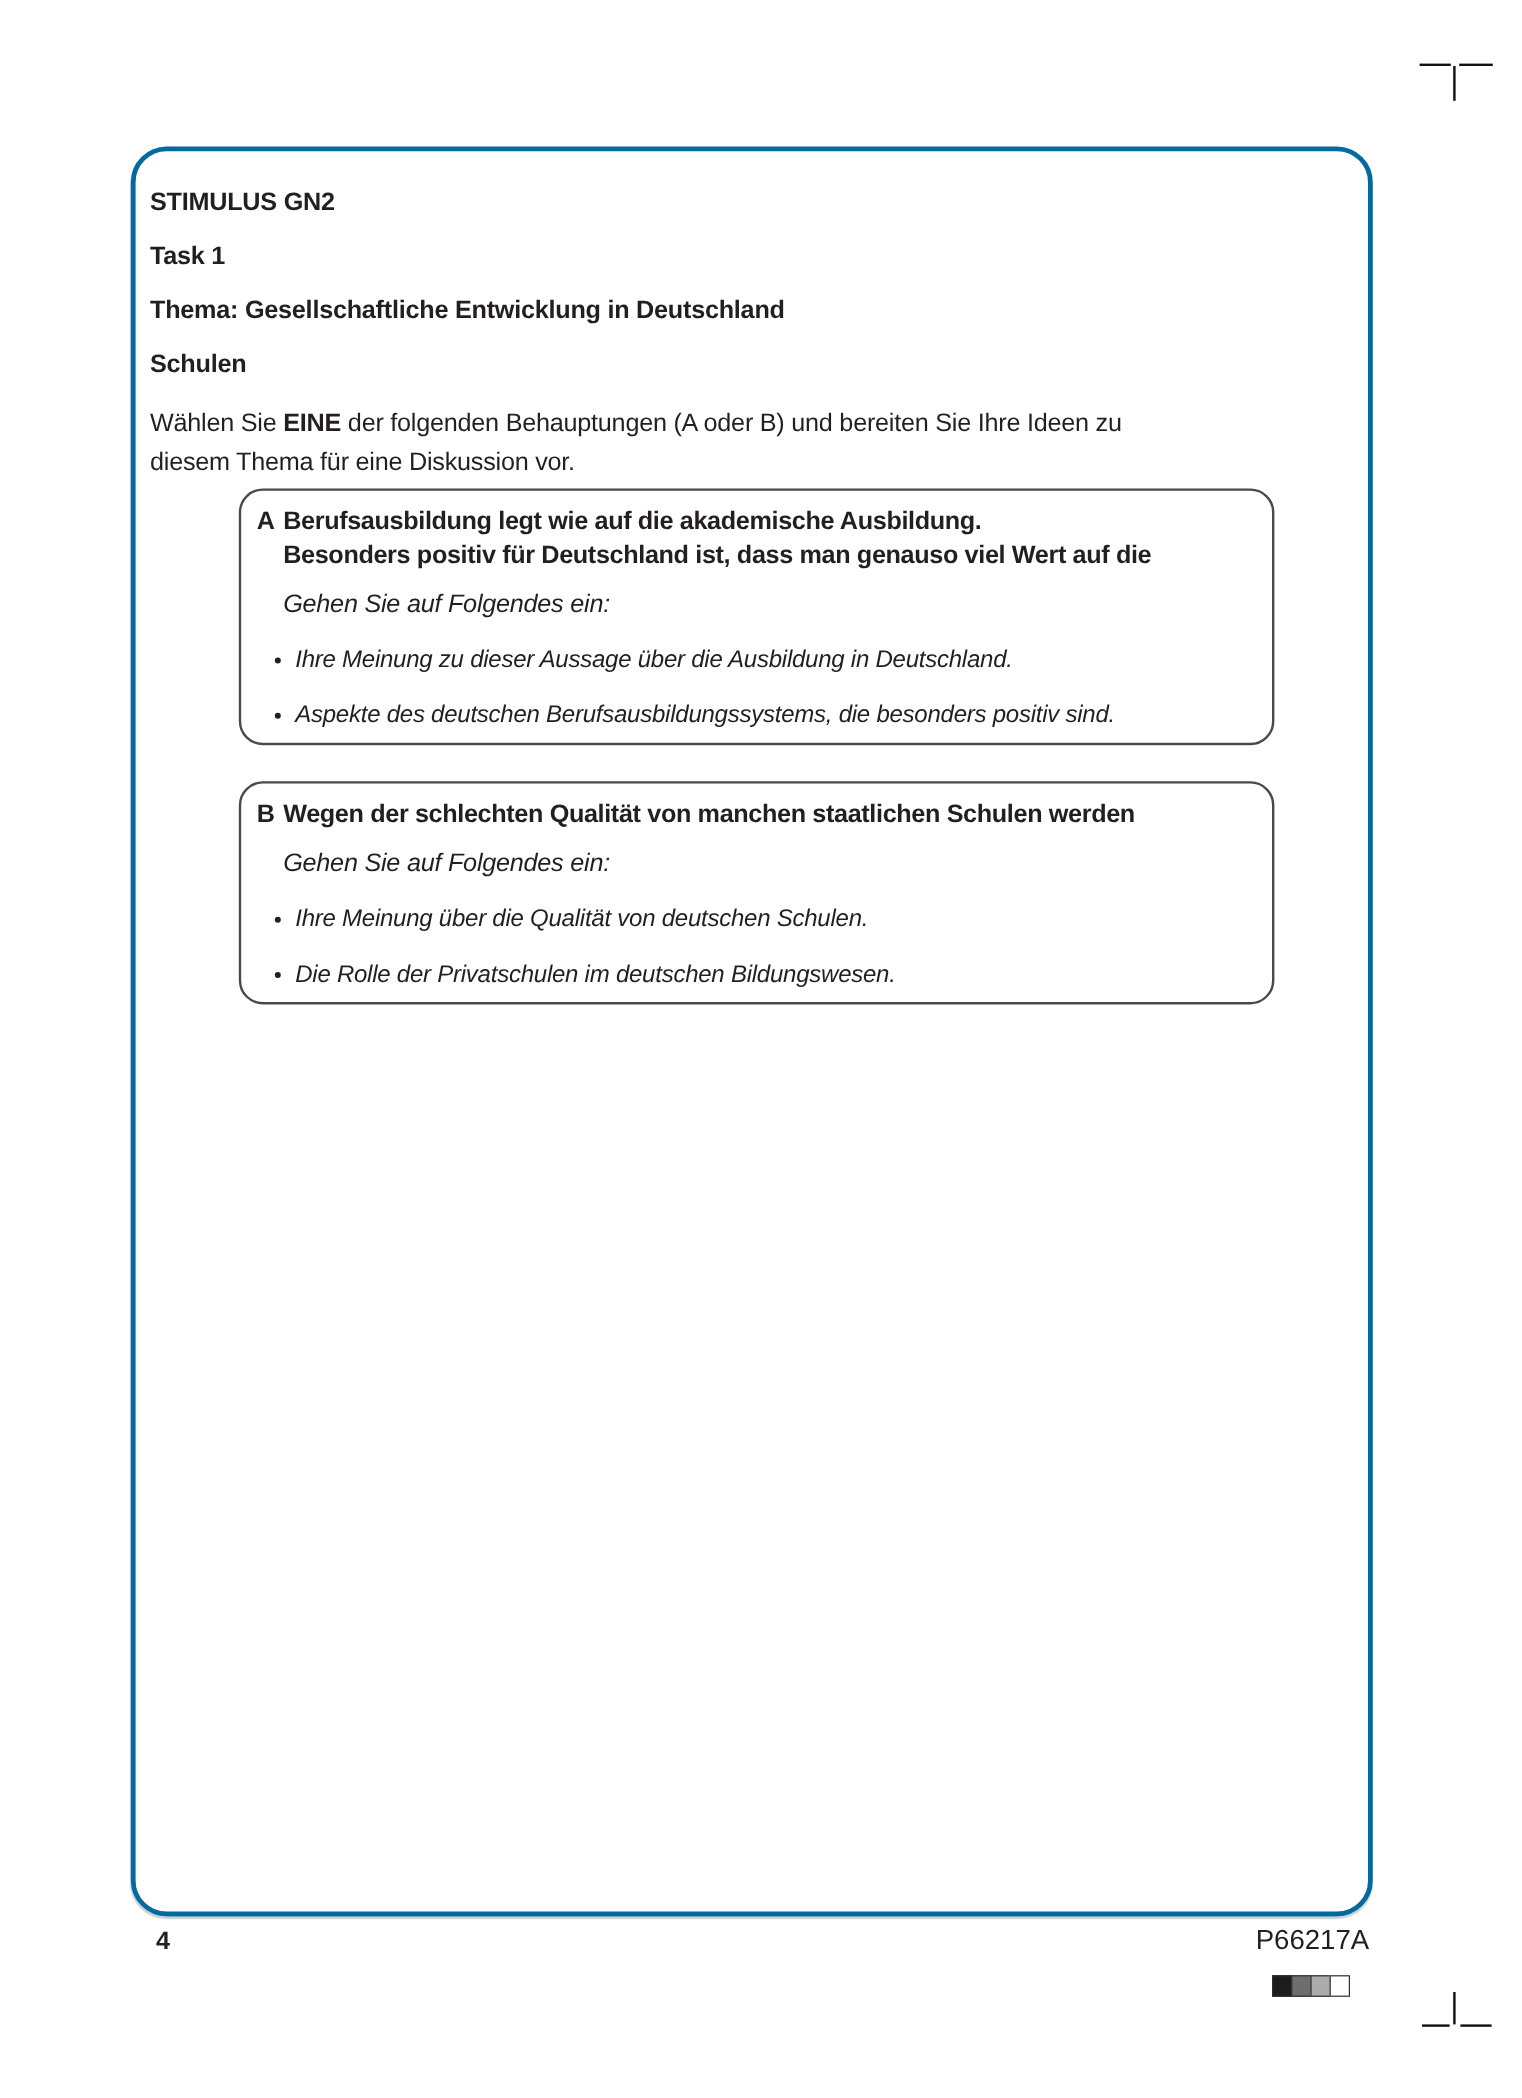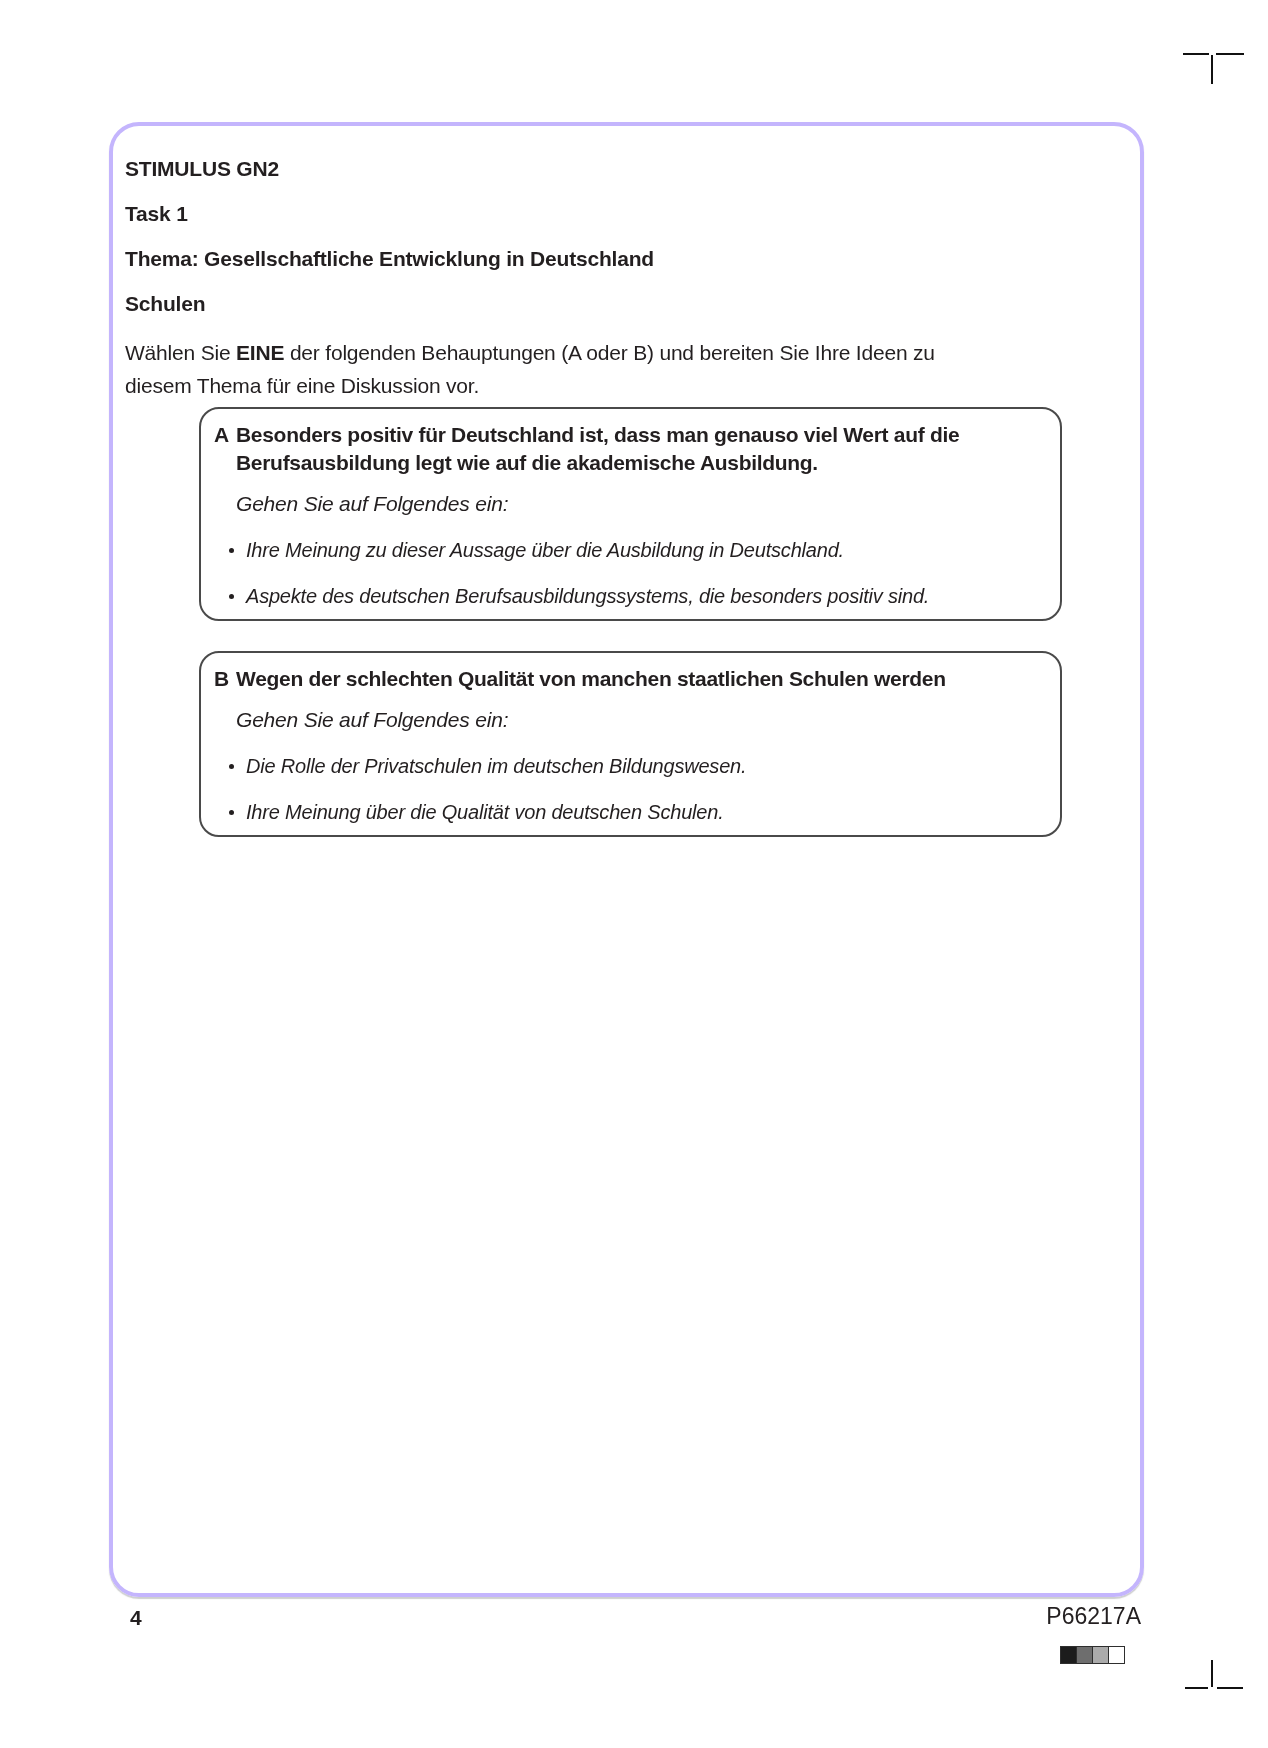--- a/index.html
+++ b/index.html
@@ -20,21 +20,21 @@
   .regmark-top .v { left:28px; top:2px; width:2px; height:29px; }
   .regmark-bottom { left:1185px; top:1660px; width:58px; height:30px; }
   .regmark-bottom .v { left:26px; top:0; width:2px; height:27px; }
   .regmark-bottom .h { top:27px; height:2px; }
   .regmark-bottom .h.l { left:0; width:23px; }
   .regmark-bottom .h.r { left:32px; width:26px; }
 
   
   .frame {
     position:absolute; left:109px; top:122px; width:1035px; height:1475px;
-    border:4px solid #c4b5fd; border-radius:30px;
+    border:4px solid #0369a1; border-radius:30px;
     box-shadow:0 2px 1px rgba(165,167,170,.55);
   }
   .content { padding:30px 30px 0 12px; }
 
   .hd { font-weight:bold; font-size:21px; line-height:26px; margin-bottom:19px; letter-spacing:-0.2px; }
 
   .instruction { margin-top:3px; font-size:21px; line-height:33px; letter-spacing:-0.2px; }
   .instruction .il { display:block; white-space:nowrap; }
 
   
@@ -86,22 +86,22 @@
 
       <p class="instruction">
         <span class="il"><span>Wählen Sie </span><b>EINE</b><span> der folgenden Behauptungen (A oder B) und bereiten Sie Ihre Ideen zu</span></span>
         <span class="il">diesem Thema für eine Diskussion vor.</span>
       </p>
 
       <section class="option first">
         <div class="strow">
           <span class="olabel">A</span>
           <div class="ostatement">
+            <span class="sline">Berufsausbildung legt wie auf die akademische Ausbildung.</span>
             <span class="sline">Besonders positiv für Deutschland ist, dass man genauso viel Wert auf die</span>
-            <span class="sline">Berufsausbildung legt wie auf die akademische Ausbildung.</span>
           </div>
         </div>
         <p class="oprompt">Gehen Sie auf Folgendes ein:</p>
         <div class="obullet">
           <span class="dot"></span>
           <span class="btext">Ihre Meinung zu dieser Aussage über die Ausbildung in Deutschland.</span>
         </div>
         <div class="obullet">
           <span class="dot"></span>
           <span class="btext">Aspekte des deutschen Berufsausbildungssystems, die besonders positiv sind.</span>
@@ -111,25 +111,25 @@
       <section class="option">
         <div class="strow">
           <span class="olabel">B</span>
           <div class="ostatement">
             <span class="sline">Wegen der schlechten Qualität von manchen staatlichen Schulen werden</span>
           </div>
         </div>
         <p class="oprompt">Gehen Sie auf Folgendes ein:</p>
         <div class="obullet">
           <span class="dot"></span>
-          <span class="btext">Die Rolle der Privatschulen im deutschen Bildungswesen.</span>
+          <span class="btext">Ihre Meinung über die Qualität von deutschen Schulen.</span>
         </div>
         <div class="obullet">
           <span class="dot"></span>
-          <span class="btext">Ihre Meinung über die Qualität von deutschen Schulen.</span>
+          <span class="btext">Die Rolle der Privatschulen im deutschen Bildungswesen.</span>
         </div>
       </section>
 
     </div>
   </div>
 
   <div class="page-number">4</div>
   <div class="paper-code">P66217A</div>
 
   <div class="graybar">

